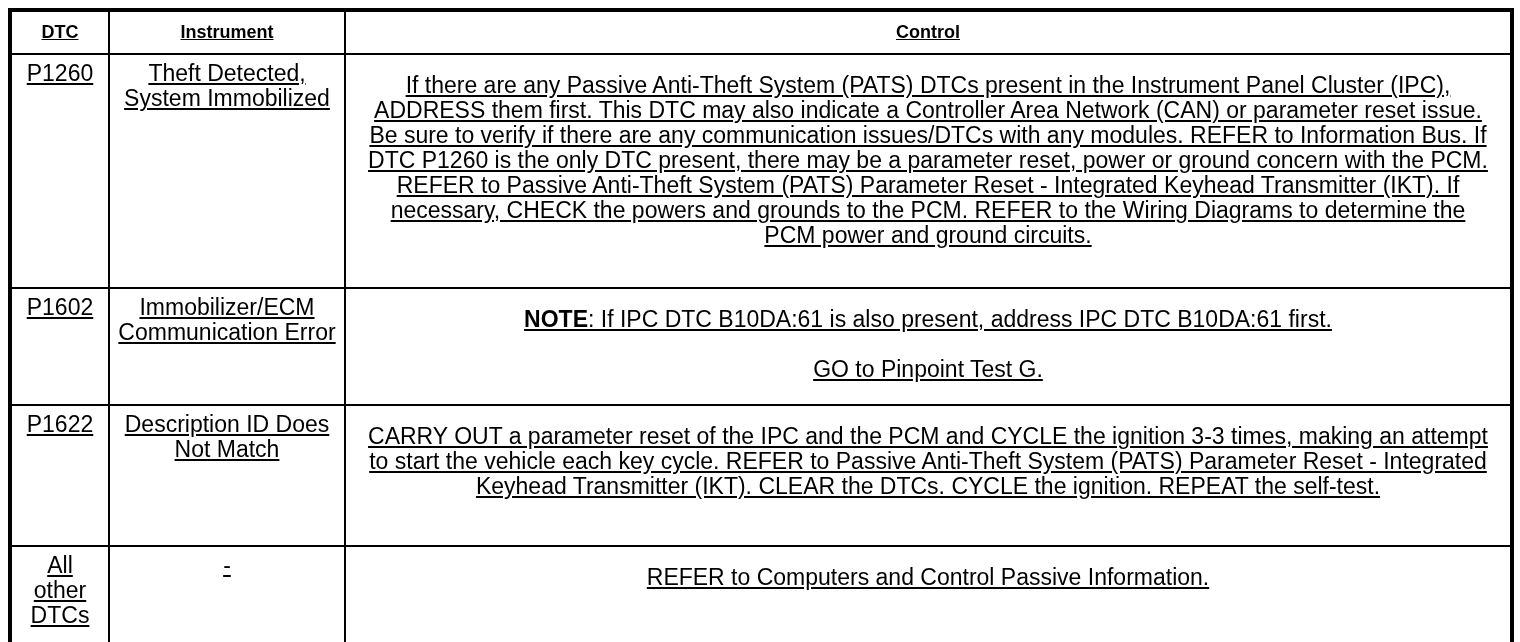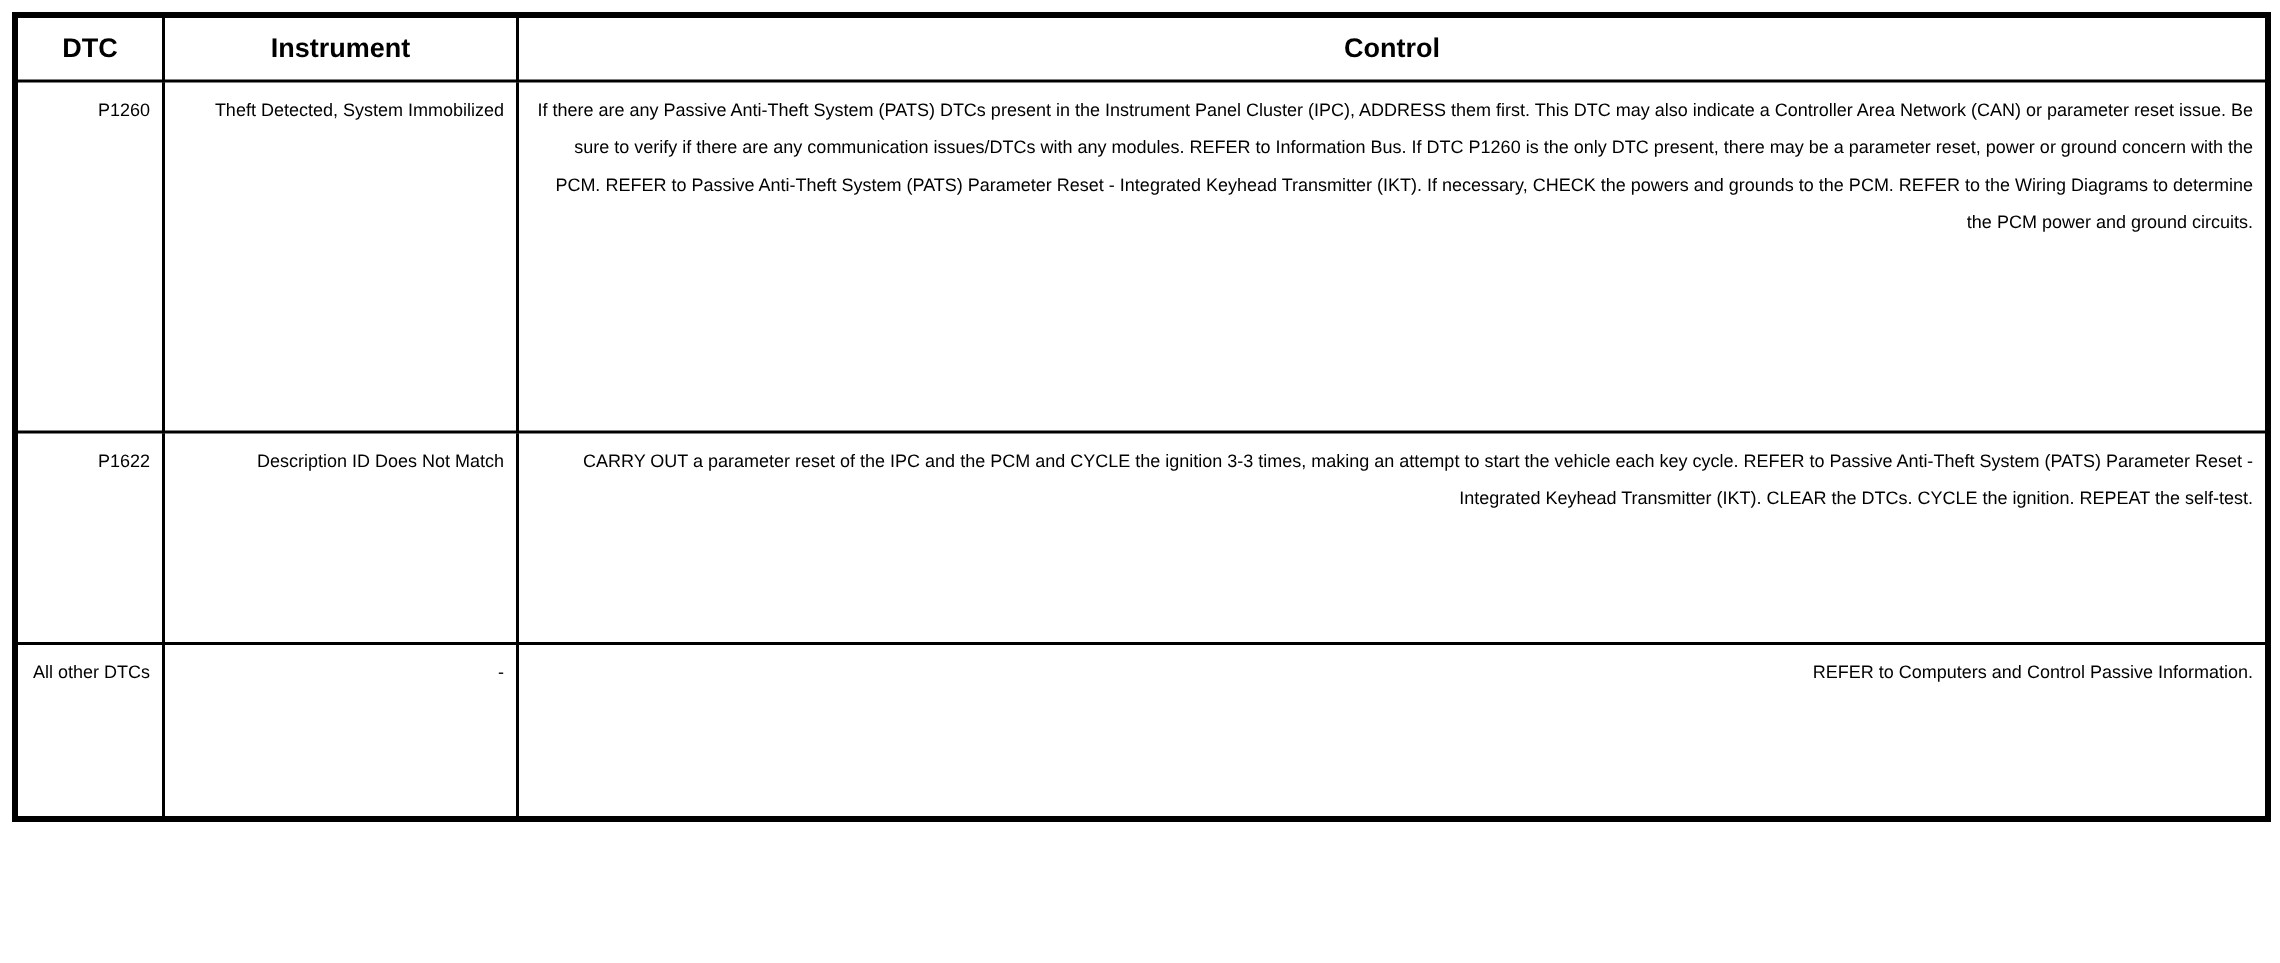--- a/index.html
+++ b/index.html
@@ -14,42 +14,43 @@
     color: #000000;
     overflow: hidden;
   }
 
   .page {
     position: relative;
     width: 1520px;
     height: 642px;
     box-sizing: border-box;
     padding: 8px 10px 6px 8px;
+    text-decoration: underline;
   }
 
   table.dtc-table {
     width: 1502px;
     border-collapse: collapse;
     table-layout: fixed;
     border: 4px solid #000000;
   }
 
   table.dtc-table col.col-dtc   { width: 99px; }
   table.dtc-table col.col-desc  { width: 236px; }
   table.dtc-table col.col-act   { width: 1167px; }
 
   table.dtc-table th,
   table.dtc-table td {
     border: 2px solid #000000;
     vertical-align: top;
     padding: 6px 8px 10px 8px;
-    font-size: 12px;
+    font-size: 23px;
     line-height: 25px;
     font-weight: normal;
-    text-align: right;
+    text-align: center;
   }
 
   
   table.dtc-table thead th {
     font-weight: bold;
     font-size: 18px;
     text-align: center;
     vertical-align: middle;
     padding-top: 8px;
     padding-bottom: 9px;
@@ -68,21 +69,21 @@
     padding-left: 10px;
   }
 
   td.cell-action {
     padding-left: 9px;
   }
 
   .note-label { font-weight: bold; }
 
   p.para {
-    margin: 0;
+    margin: 12px;
   }
   p.para + p.para {
     margin-top: 25px;
   }
 
   
   tr.row-p1260 td { height: 216px; }
   tr.row-p1602 td { height: 86px; }
   tr.row-p1622 td { height: 123px; }
   tr.row-other td { height: 98px; }
@@ -110,20 +111,28 @@
     <tbody>
 
       <tr class="row-p1260">
         <td class="cell-dtc">P1260</td>
         <td class="cell-desc">Theft Detected, System Immobilized</td>
         <td class="cell-action">
           <p class="para">If there are any Passive Anti-Theft System (PATS) DTCs present in the Instrument Panel Cluster (IPC), ADDRESS them first. This DTC may also indicate a Controller Area Network (CAN) or parameter reset issue. Be sure to verify if there are any communication issues/DTCs with any modules. REFER to Information Bus. If DTC P1260 is the only DTC present, there may be a parameter reset, power or ground concern with the PCM. REFER to Passive Anti-Theft System (PATS) Parameter Reset - Integrated Keyhead Transmitter (IKT). If necessary, CHECK the powers and grounds to the PCM. REFER to the Wiring Diagrams to determine the PCM power and ground circuits.</p>
         </td>
       </tr>
 
+      <tr class="row-p1602">
+        <td class="cell-dtc">P1602</td>
+        <td class="cell-desc">Immobilizer/ECM Communication Error</td>
+        <td class="cell-action">
+          <p class="para"><span class="note-label">NOTE</span><span>: If IPC DTC B10DA:61 is also present, address IPC DTC B10DA:61 first.</span></p>
+          <p class="para">GO to Pinpoint Test G.</p>
+        </td>
+      </tr>
 
       <tr class="row-p1622">
         <td class="cell-dtc">P1622</td>
         <td class="cell-desc">Description ID Does Not Match</td>
         <td class="cell-action">
           <p class="para">CARRY OUT a parameter reset of the IPC and the PCM and CYCLE the ignition 3-3 times, making an attempt to start the vehicle each key cycle. REFER to Passive Anti-Theft System (PATS) Parameter Reset - Integrated Keyhead Transmitter (IKT). CLEAR the DTCs. CYCLE the ignition. REPEAT the self-test.</p>
         </td>
       </tr>
 
       <tr class="row-other">

